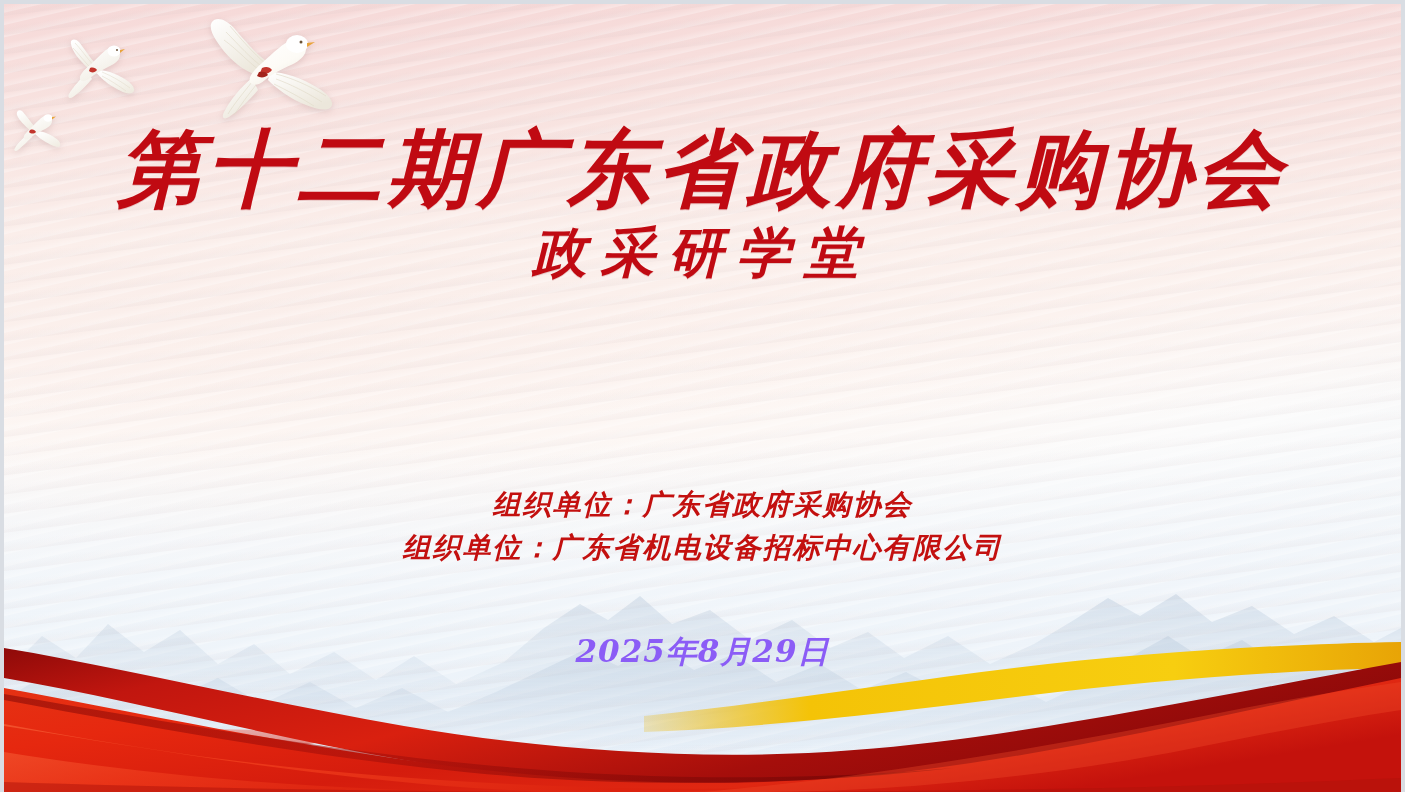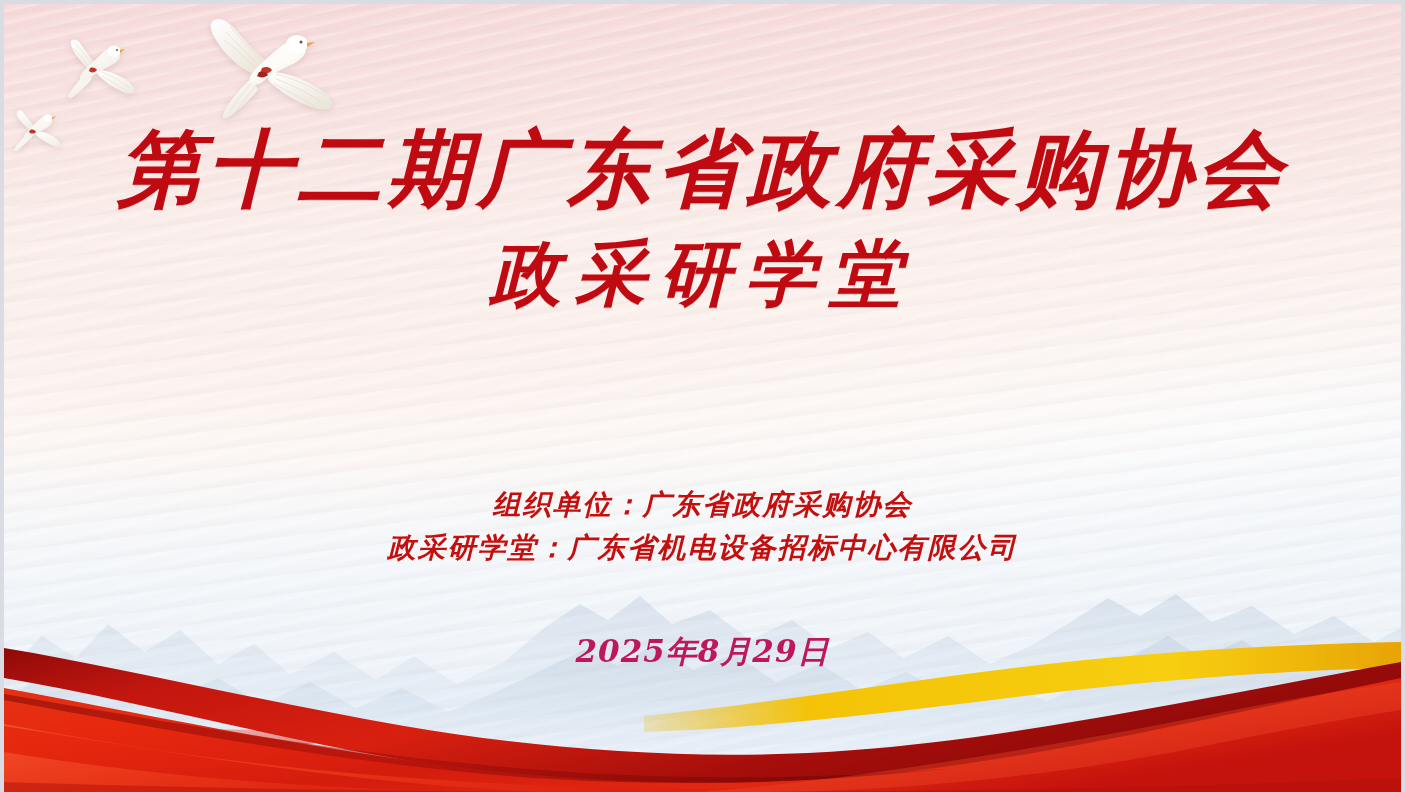--- a/index.html
+++ b/index.html
@@ -85,40 +85,40 @@
     color:#C00A12;
     font-family:Liberation Sans, sans-serif;
     font-weight:700;
     font-size:84px;
     line-height:1.12;
     letter-spacing:6px;
     font-style:italic;
     text-shadow:0 1px 0 rgba(150,10,15,.18);
     white-space:nowrap;
   }
-  .title-line.l2{font-size:71px;letter-spacing:14px;margin-top:18px;}
+  .title-line.l2{font-size:54px;letter-spacing:14px;margin-top:6px;}
   .org-block{
     position:absolute;left:0;right:0;top:484px;
     text-align:center;
     z-index:30;
   }
   .org-line{
     color:#C3100F;
     font-family:"DejaVu Serif","Liberation Serif",serif;
     font-weight:700;
     font-style:italic;
     font-size:28px;
     line-height:1.52;
     letter-spacing:2px;
     white-space:nowrap;
   }
   .date-line{
     position:absolute;left:0;right:0;top:631px;
     text-align:center;
-    color:#be185d;
+    color:#8b5cf6;
     font-family:"DejaVu Serif","Liberation Serif",serif;
     font-weight:700;
     font-style:italic;
     font-size:31px;
     letter-spacing:1px;
     z-index:30;
     white-space:nowrap;
   }
   
   .waves{
@@ -231,21 +231,21 @@
     </svg>
   </div>
 
   <div class="title-block">
     <div class="title-line l1">第十二期广东省政府采购协会</div>
     <div class="title-line l2">政采研学堂</div>
   </div>
 
   <div class="org-block">
     <div class="org-line">组织单位：广东省政府采购协会</div>
-    <div class="org-line">政采研学堂：广东省机电设备招标中心有限公司</div>
+    <div class="org-line">组织单位：广东省机电设备招标中心有限公司</div>
   </div>
 
   <div class="date-line">2025年8月29日</div>
 
   <div class="waves">
     <svg viewBox="0 0 1397 200" preserveAspectRatio="none" xmlns="http://www.w3.org/2000/svg">
       <defs>
         <linearGradient id="rbDark" x1="0" y1="0" x2="1" y2="0.4">
           <stop offset="0%" stop-color="#8E0A09"></stop>
           <stop offset="18%" stop-color="#C1160F"></stop>

